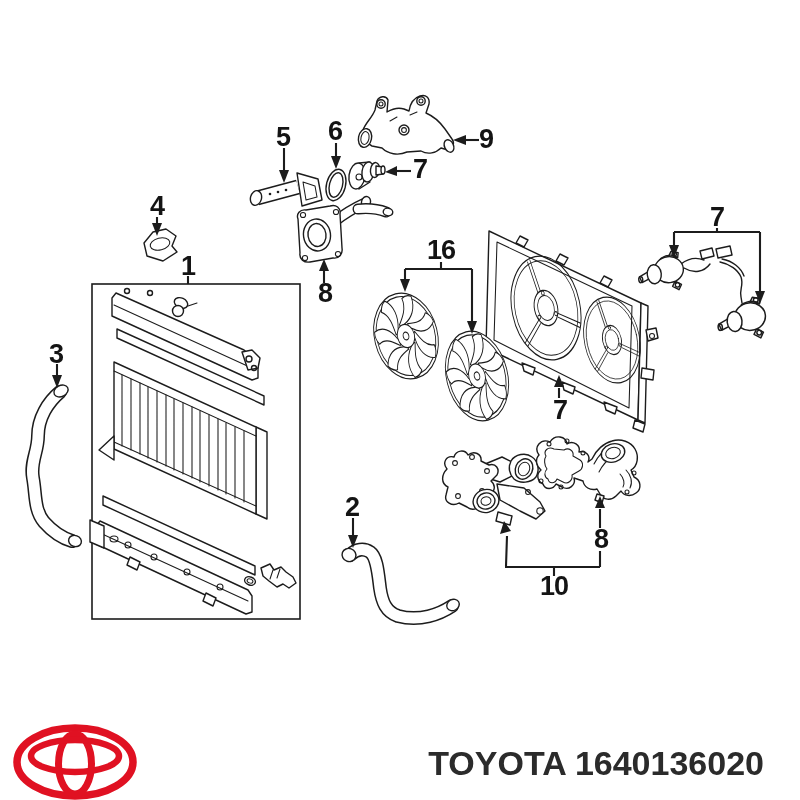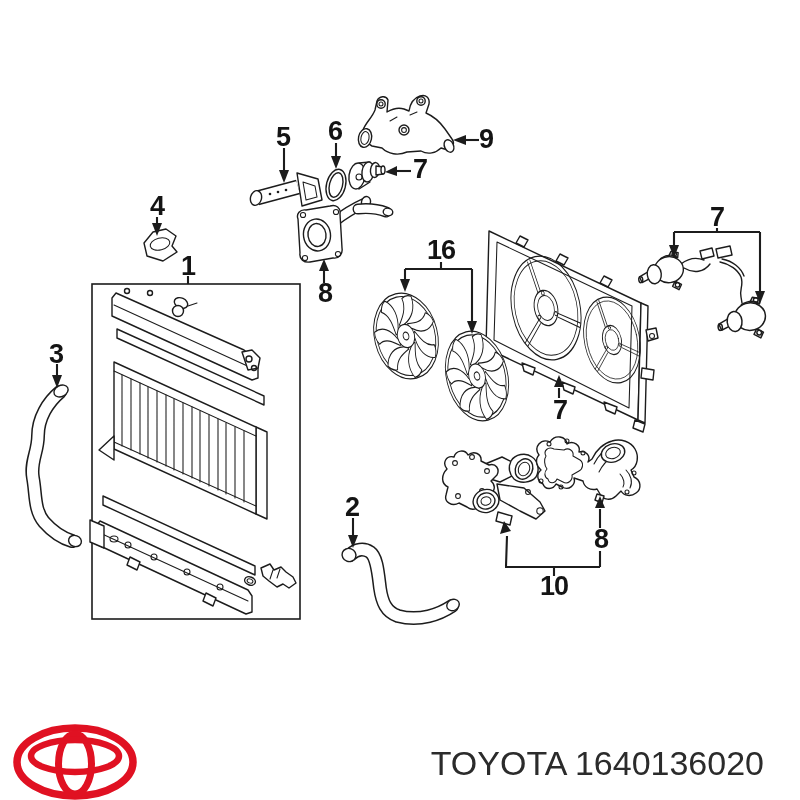--- a/index.html
+++ b/index.html
@@ -12,21 +12,21 @@
   .tube-o{fill:none;stroke:#1c1c1c;stroke-width:14;stroke-linecap:round;stroke-linejoin:round;}
   .tube-i{fill:none;stroke:#ffffff;stroke-width:11;stroke-linecap:round;stroke-linejoin:round;}
   .pipe-o{fill:none;stroke:#1c1c1c;stroke-width:15;stroke-linecap:butt;}
   .pipe-i{fill:none;stroke:#ffffff;stroke-width:12;stroke-linecap:butt;}
   .br-o{fill:none;stroke:#1c1c1c;stroke-width:11;stroke-linecap:round;}
   .br-i{fill:none;stroke:#ffffff;stroke-width:8.2;stroke-linecap:round;}
   .lead{fill:none;stroke:#1c1c1c;stroke-width:2.1;stroke-linecap:butt;}
   .arr{fill:#1c1c1c;stroke:none;}
   .callout{position:absolute;transform:translate(-50%,-50%);
            font-weight:700;font-size:27px;color:#141414;letter-spacing:-1px;}
-  .caption{position:absolute;top:744px;right:36px;font-size:34px;font-weight:400;color:#2b2b2b;
+  .caption{position:absolute;top:744px;right:36px;font-size:34px;font-weight:700;color:#2b2b2b;
            white-space:nowrap;}
   .logo{position:absolute;left:10px;top:722px;}
 </style>
 </head>
 <body>
 
 <div class="stage">
 
 <svg class="artsvg" width="800" height="800" viewBox="0 0 800 800" xmlns="http://www.w3.org/2000/svg" xmlns:xlink="http://www.w3.org/1999/xlink">
 

